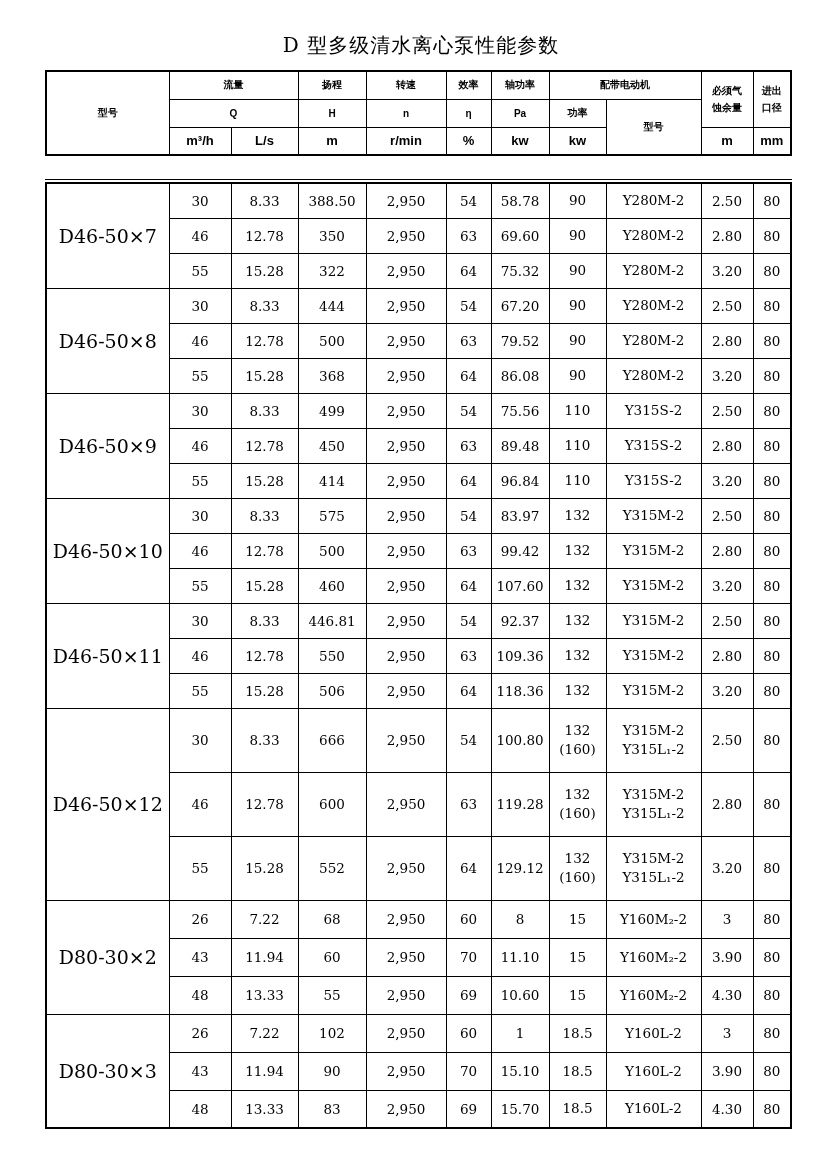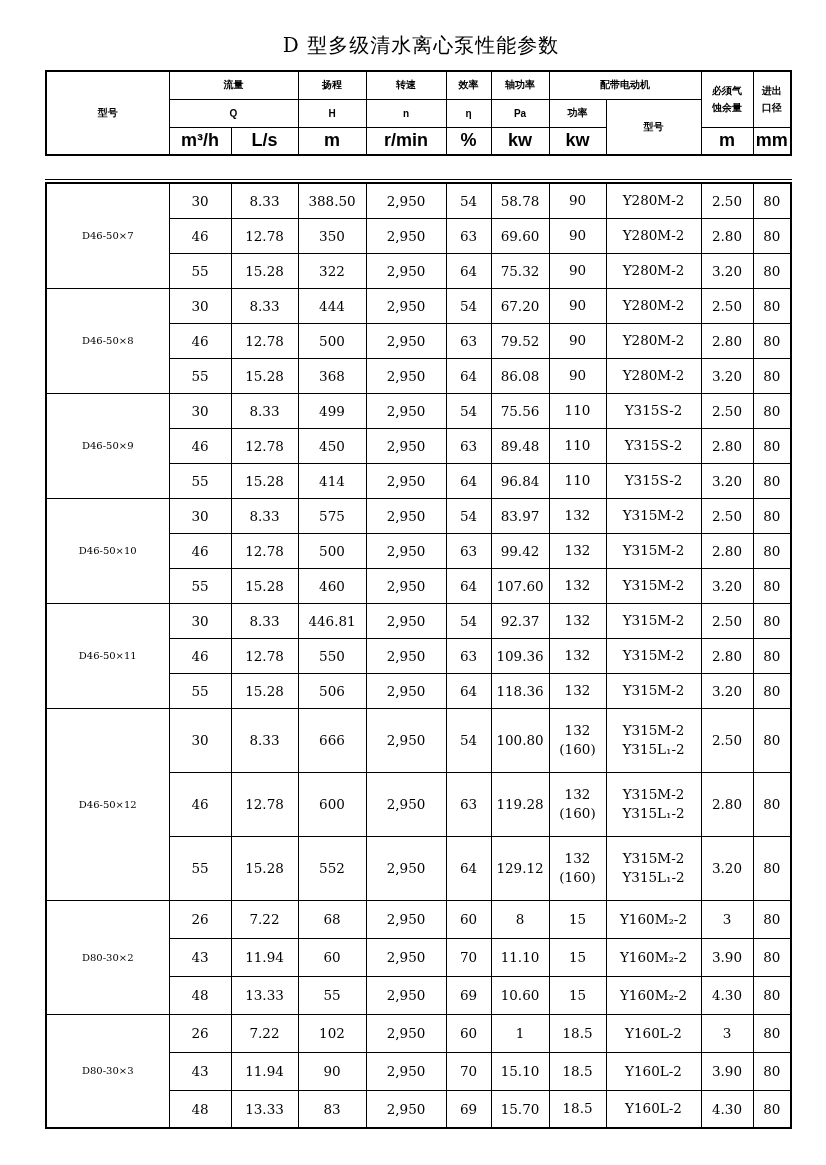--- a/index.html
+++ b/index.html
@@ -51,40 +51,40 @@
   .head-table {
     margin-top: 12px;
     border: 2px solid #000;
   }
   .head-table tr { height: 28px; }
   .head-table td {
     font-family: "Liberation Sans", "DejaVu Sans", sans-serif;
     font-weight: bold;
     font-size: 10px;
   }
-  .head-table td.unit { font-size: 18px; }
+  .head-table td.unit { font-size: 13px; }
   .two-line div { line-height: 17px; }
   
   .pre-line {
     width: 747px;
     height: 0;
     border-top: 1px solid #000;
     margin-top: 23px;
     margin-bottom: 2px;
   }
   
   .body-table {
     border: 2px solid #000;
     font-family: "DejaVu Serif", "Liberation Serif", serif;
     font-size: 13.5px;
   }
   .body-table tr.h35 { height: 35px; }
   .body-table tr.h64 { height: 64px; }
   .body-table tr.h38 { height: 38px; }
-  .body-table td.model-cell { font-size: 10px; }
+  .body-table td.model-cell { font-size: 19px; }
   .body-table .line { line-height: 19px; }
   .body-table .line + .line { margin-top: 0; }
 </style>
 </head>
 <body>
 
 <div class="page">
 
   <div class="doc-title">D 型多级清水离心泵性能参数</div>
 

